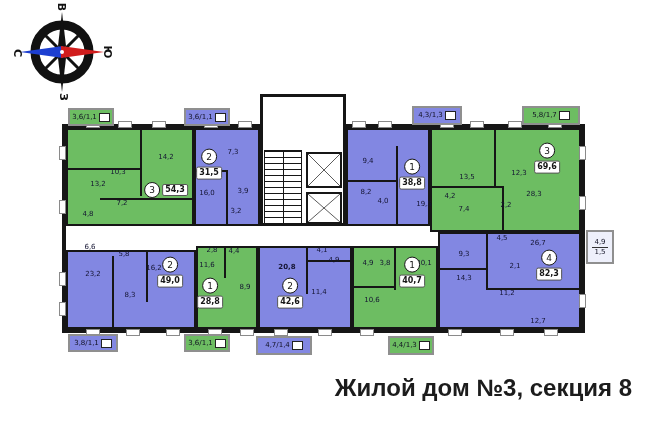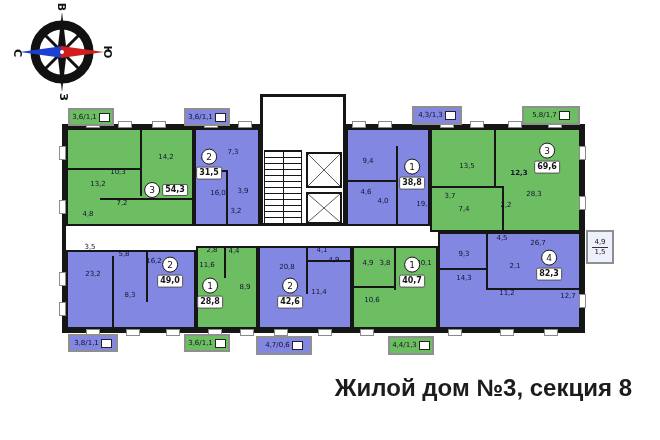--- a/index.html
+++ b/index.html
@@ -131,21 +131,21 @@
     </div>
     <div class="abs balcony" style="left: 68px; top: 334px; width: 50px; height: 18px; background: rgb(130, 135, 226);">
       <span class="bal-label">3,8/1,1</span>
       <span class="bal-win"></span>
     </div>
     <div class="abs balcony" style="left: 184px; top: 334px; width: 46px; height: 18px; background: rgb(109, 189, 98);">
       <span class="bal-label">3,6/1,1</span>
       <span class="bal-win"></span>
     </div>
     <div class="abs balcony" style="left: 256px; top: 336px; width: 56px; height: 19px; background: rgb(130, 135, 226);">
-      <span class="bal-label">4,7/0,6</span>
+      <span class="bal-label">4,7/1,4</span>
       <span class="bal-win"></span>
     </div>
     <div class="abs balcony" style="left: 388px; top: 336px; width: 46px; height: 19px; background: rgb(109, 189, 98);">
       <span class="bal-label">4,4/1,3</span>
       <span class="bal-win"></span>
     </div>
     <div class="abs balcony-right" style="left: 586px; top: 230px; width: 28px; height: 34px;">
       <div class="fraction">
         <span class="top">4,9</span>
         <span>1,5</span>
@@ -158,63 +158,63 @@
     <div class="abs room-label" style="left: 98px; top: 184px;">13,2</div>
     <div class="abs room-label" style="left: 118px; top: 172px;">10,3</div>
     <div class="abs room-label" style="left: 166px; top: 157px;">14,2</div>
     <div class="abs room-label" style="left: 122px; top: 203px;">7,2</div>
     <div class="abs room-label" style="left: 88px; top: 214px;">4,8</div>
     <div class="abs apt-label" style="left: 209px; top: 164px;">
       <span class="apt-num">2</span>
       <span class="apt-area">31,5</span>
     </div>
     <div class="abs room-label" style="left: 233px; top: 152px;">7,3</div>
-    <div class="abs room-label" style="left: 218px; top: 193px; text-align: right;">16,0</div>
+    <div class="abs room-label" style="left: 207px; top: 193px; text-align: right;">16,0</div>
     <div class="abs room-label" style="left: 243px; top: 191px;">3,9</div>
     <div class="abs room-label" style="left: 236px; top: 211px;">3,2</div>
     <div class="abs apt-label" style="left: 412px; top: 174px;">
       <span class="apt-num">1</span>
       <span class="apt-area">38,8</span>
     </div>
     <div class="abs room-label" style="left: 368px; top: 161px;">9,4</div>
-    <div class="abs room-label" style="left: 366px; top: 192px;">4,6</div>
+    <div class="abs room-label" style="left: 366px; top: 192px;">8,2</div>
     <div class="abs room-label" style="left: 383px; top: 201px;">4,0</div>
     <div class="abs room-label" style="left: 424px; top: 204px;">19,5</div>
     <div class="abs apt-label" style="left: 547px; top: 158px;">
       <span class="apt-num">3</span>
       <span class="apt-area">69,6</span>
     </div>
-    <div class="abs room-label" style="left: 467px; top: 166px;">13,5</div>
-    <div class="abs room-label" style="left: 519px; top: 173px; font-weight: bold;">12,3</div>
-    <div class="abs room-label" style="left: 450px; top: 196px;">3,7</div>
+    <div class="abs room-label" style="left: 467px; top: 177px;">13,5</div>
+    <div class="abs room-label" style="left: 519px; top: 173px;">12,3</div>
+    <div class="abs room-label" style="left: 450px; top: 196px;">4,2</div>
     <div class="abs room-label" style="left: 464px; top: 209px;">7,4</div>
     <div class="abs room-label" style="left: 506px; top: 205px;">2,2</div>
     <div class="abs room-label" style="left: 534px; top: 194px;">28,3</div>
     <div class="abs apt-label" style="left: 170px; top: 272px;">
       <span class="apt-num">2</span>
       <span class="apt-area">49,0</span>
     </div>
-    <div class="abs room-label" style="left: 90px; top: 247px;">3,5</div>
+    <div class="abs room-label" style="left: 90px; top: 247px;">6,6</div>
     <div class="abs room-label" style="left: 124px; top: 254px;">5,8</div>
-    <div class="abs room-label" style="left: 154px; top: 261px;">16,2</div>
+    <div class="abs room-label" style="left: 154px; top: 268px;">16,2</div>
     <div class="abs room-label" style="left: 93px; top: 274px;">23,2</div>
     <div class="abs room-label" style="left: 130px; top: 295px;">8,3</div>
     <div class="abs apt-label" style="left: 210px; top: 293px;">
       <span class="apt-num">1</span>
       <span class="apt-area">28,8</span>
     </div>
     <div class="abs room-label" style="left: 212px; top: 250px;">2,8</div>
     <div class="abs room-label" style="left: 234px; top: 251px;">4,4</div>
     <div class="abs room-label" style="left: 207px; top: 265px;">11,6</div>
     <div class="abs room-label" style="left: 245px; top: 287px;">8,9</div>
     <div class="abs apt-label" style="left: 290px; top: 293px;">
       <span class="apt-num">2</span>
       <span class="apt-area">42,6</span>
     </div>
-    <div class="abs room-label" style="left: 287px; top: 267px;">20,8</div>
+    <div class="abs room-label" style="left: 287px; top: 267px; font-weight: bold;">20,8</div>
     <div class="abs room-label" style="left: 322px; top: 250px;">4,1</div>
     <div class="abs room-label" style="left: 334px; top: 260px;">4,9</div>
     <div class="abs room-label" style="left: 319px; top: 292px;">11,4</div>
     <div class="abs apt-label" style="left: 412px; top: 272px;">
       <span class="apt-num">1</span>
       <span class="apt-area">40,7</span>
     </div>
     <div class="abs room-label" style="left: 368px; top: 263px;">4,9</div>
     <div class="abs room-label" style="left: 385px; top: 263px;">3,8</div>
     <div class="abs room-label" style="left: 424px; top: 263px;">20,1</div>
@@ -222,21 +222,21 @@
     <div class="abs apt-label" style="left: 549px; top: 265px;">
       <span class="apt-num">4</span>
       <span class="apt-area">82,3</span>
     </div>
     <div class="abs room-label" style="left: 502px; top: 238px;">4,5</div>
     <div class="abs room-label" style="left: 538px; top: 243px;">26,7</div>
     <div class="abs room-label" style="left: 464px; top: 254px;">9,3</div>
     <div class="abs room-label" style="left: 464px; top: 278px;">14,3</div>
     <div class="abs room-label" style="left: 515px; top: 266px;">2,1</div>
     <div class="abs room-label" style="left: 507px; top: 293px;">11,2</div>
-    <div class="abs room-label" style="left: 538px; top: 296px; margin-left: 30px;">12,7</div>
+    <div class="abs room-label" style="left: 538px; top: 321px;">12,7</div>
   </div>
 
 <svg id="compass" width="100" height="100" viewBox="0 0 100 100">
   <path d="M31 31 L69 69 M69 31 L31 69" stroke="#111" stroke-width="3"></path>
   <circle cx="50" cy="50" r="27" fill="none" stroke="#111" stroke-width="9"></circle>
   <polygon points="50,10 54,44 50,50 46,44" fill="#111"></polygon>
   <polygon points="50,90 54,56 50,50 46,56" fill="#111"></polygon>
   <polygon points="8,50 51,44 51,56" fill="#1d3fd1"></polygon>
   <polygon points="92,50 49,44 49,56" fill="#d11d1d"></polygon>
   <circle cx="50" cy="50" r="2" fill="#fff"></circle>

